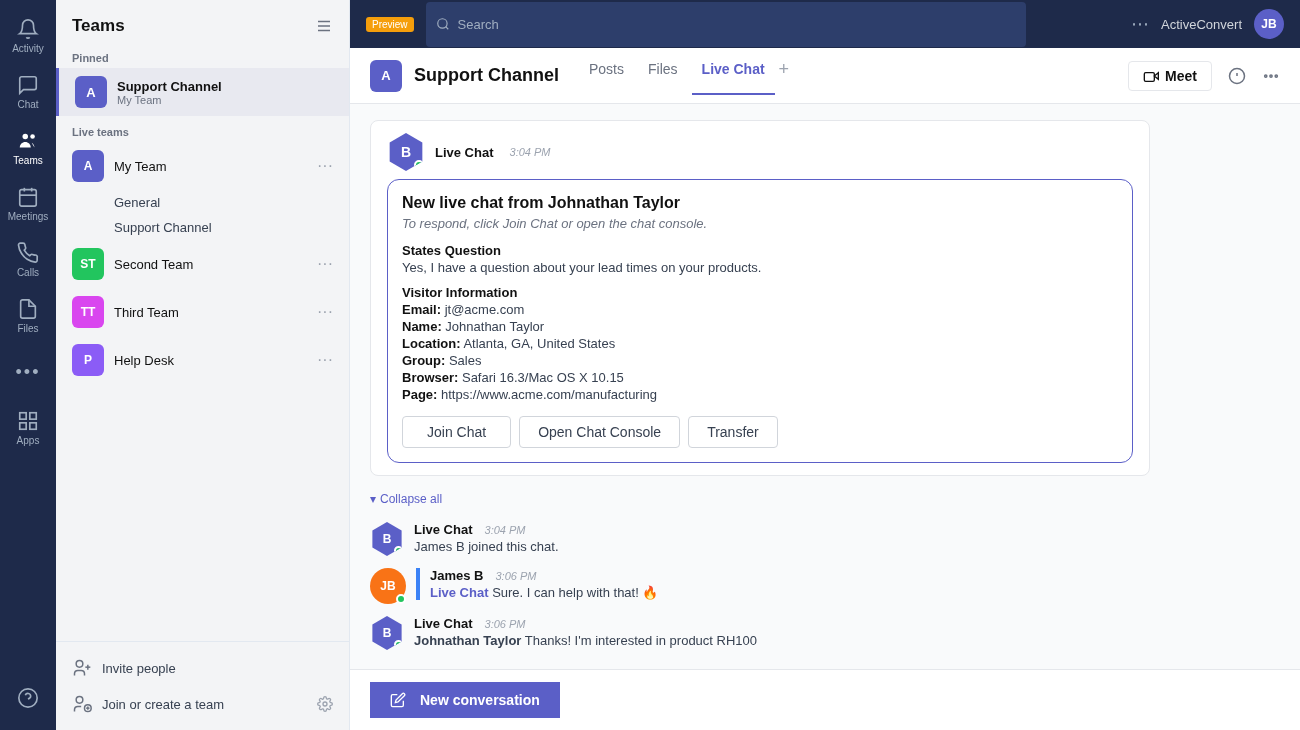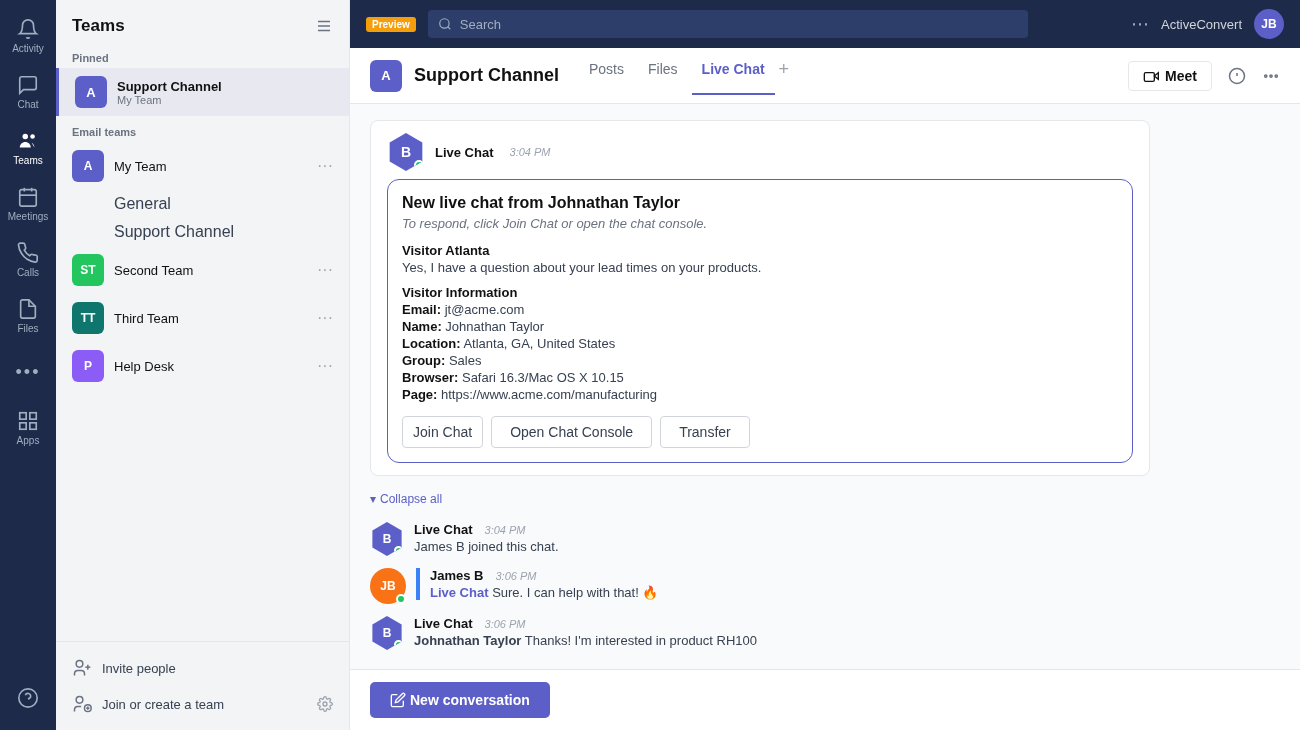--- a/index.html
+++ b/index.html
@@ -100,21 +100,21 @@
       color: #fff;
       display: flex; align-items: center; justify-content: center;
       font-size: 12px; font-weight: 700;
       flex-shrink: 0;
     }
     .team-name { font-size: 13px; font-weight: 500; color: #111; flex: 1; }
     .team-more { color: #9ca3af; font-size: 16px; cursor: pointer; }
 
     .channel-item {
       padding: 5px 16px 5px 58px;
-      font-size: 16px;
+      font-size: 13px;
       color: #374151;
       cursor: pointer;
     }
 
     .sidebar-footer {
       margin-top: auto;
       border-top: 1px solid #e2e8f0;
       padding: 8px 0;
     }
     .footer-item {
@@ -144,30 +144,30 @@
       display: flex;
       align-items: center;
       padding: 0 16px;
       gap: 12px;
       flex-shrink: 0;
     }
     .preview-badge {
       background: #f59e0b;
       color: #fff;
       font-size: 10px;
-      font-weight: 700;
+      font-weight: 400;
       padding: 2px 6px;
       border-radius: 3px;
     }
     .search-bar {
       flex: 1;
       max-width: 600px;
       background: #2d3e6b;
       border-radius: 4px;
-      height: 28px;
+      height: 45px;
       display: flex;
       align-items: center;
       padding: 0 10px;
       gap: 8px;
       color: #a0aec0;
       font-size: 13px;
     }
     .top-bar-right {
       display: flex;
       align-items: center;
@@ -309,21 +309,21 @@
     .info-value { font-size: 13px; color: #374151; }
     .info-row { font-size: 13px; color: #374151; margin-bottom: 2px; }
     .info-row strong { color: #111; }
 
     .card-actions {
       display: flex;
       gap: 8px;
       margin-top: 14px;
     }
     .btn-join {
-      padding: 7px 10px;
+      padding: 7px 24px;
       border: 1px solid #d1d5db;
       border-radius: 4px;
       font-size: 14px;
       color: #374151;
       background: #fff;
       cursor: pointer;
     }
     .btn-open {
       padding: 7px 18px;
       border: 1px solid #d1d5db;
@@ -366,25 +366,25 @@
     
     .new-conversation-bar {
       padding: 12px 20px;
       background: #fff;
       border-top: 1px solid #e5e7eb;
       flex-shrink: 0;
     }
     .new-conv-btn {
       display: flex;
       align-items: center;
-      gap: 4px;
+      gap: 14px;
       background: #5b5fc7;
       color: #fff;
       border: none;
-      border-radius: 5px;
+      border-radius: 0;
       padding: 10px 20px;
       font-size: 14px;
       font-weight: 600;
       cursor: pointer;
     }
 
     .hexagon-avatar {
       width: 38px; height: 38px;
       background: #5b5fc7;
       clip-path: polygon(50% 0%, 93% 25%, 93% 75%, 50% 100%, 7% 75%, 7% 25%);
@@ -502,38 +502,38 @@
   <div class="sidebar-section-label">Pinned</div>
 
   <div class="pinned-item">
     <div class="pinned-item-avatar">A</div>
     <div class="pinned-item-text">
       <div class="pinned-item-name">Support Channel</div>
       <div class="pinned-item-sub">My Team</div>
     </div>
   </div>
 
-  <div class="sidebar-section-label">Email teams</div>
+  <div class="sidebar-section-label">Live teams</div>
 
   <div class="team-item">
     <div class="team-avatar" style="background:#5b5fc7">A</div>
     <span class="team-name">My Team</span>
     <span class="team-more">···</span>
   </div>
   <div class="channel-item">General</div>
   <div class="channel-item">Support Channel</div>
 
   <div class="team-item">
     <div class="team-avatar" style="background:#22c55e">ST</div>
     <span class="team-name">Second Team</span>
     <span class="team-more">···</span>
   </div>
 
   <div class="team-item">
-    <div class="team-avatar" style="background:#0f766e">TT</div>
+    <div class="team-avatar" style="background:#d946ef">TT</div>
     <span class="team-name">Third Team</span>
     <span class="team-more">···</span>
   </div>
 
   <div class="team-item">
     <div class="team-avatar" style="background:#8b5cf6">P</div>
     <span class="team-name">Help Desk</span>
     <span class="team-more">···</span>
   </div>
 
@@ -624,21 +624,21 @@
         </div>
         <span class="msg-sender">Live Chat</span>
         <span class="msg-time">3:04 PM</span>
       </div>
 
       <div class="live-chat-inner">
         <div class="new-chat-title">New live chat from Johnathan Taylor</div>
         <div class="new-chat-subtitle">To respond, click Join Chat or open the chat console.</div>
 
         <div class="info-section">
-          <div class="info-label">Visitor Atlanta</div>
+          <div class="info-label">States Question</div>
           <div class="info-value">Yes, I have a question about your lead times on your products.</div>
         </div>
 
         <div class="info-section">
           <div class="info-label">Visitor Information</div>
           <div class="info-row"><strong>Email:</strong> jt@acme.com</div>
           <div class="info-row"><strong>Name:</strong> Johnathan Taylor</div>
           <div class="info-row"><strong>Location:</strong> Atlanta, GA, United States</div>
           <div class="info-row"><strong>Group:</strong> Sales</div>
           <div class="info-row"><strong>Browser:</strong> Safari 16.3/Mac OS X 10.15</div>

